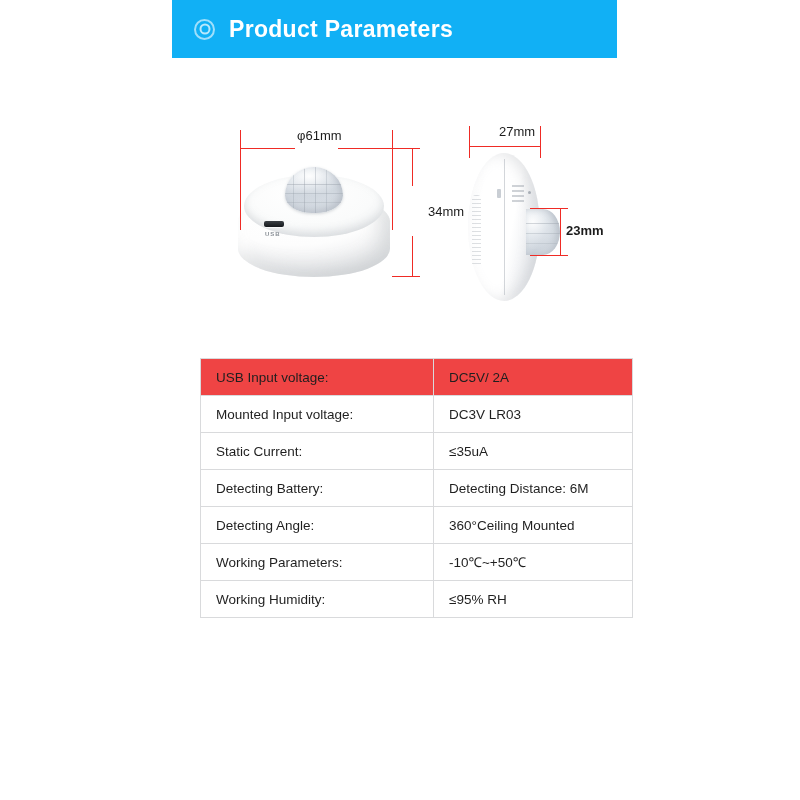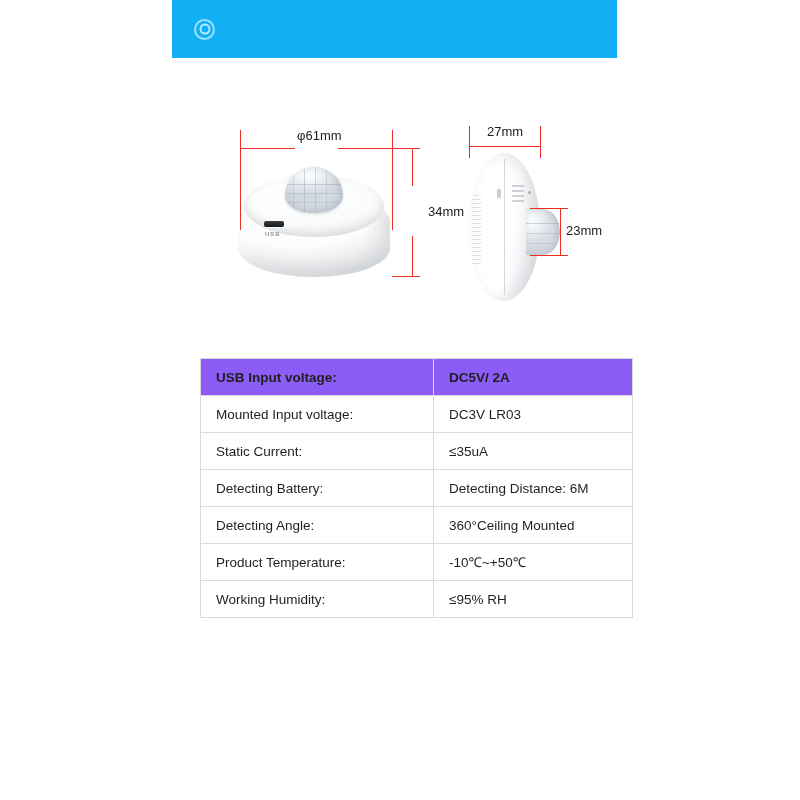--- a/index.html
+++ b/index.html
@@ -270,27 +270,28 @@
     height: 36px;
     padding: 0 0 0 15px;
     font-size: 13.5px;
     color: #1f1f1f;
     vertical-align: middle;
     white-space: nowrap;
     overflow: hidden;
   }
   .spec-table td.c-name { width: 217px; }
   .spec-table td.c-val  { width: 183px; }
-  .spec-table tr.first td { background: #8b5cf6; font-weight: bold; }
+  .spec-table tr.first td { background: #ef4444; }
 </style>
 </head>
 <body>
 
 <div class="header-bar">
   <div class="header-icon"></div>
+  <div class="header-title">Product Parameters</div>
 </div>
 
 <div class="product-area">
 
   <div class="unit-top">
     <div class="body"></div>
     <div class="rim"></div>
     <div class="dome"></div>
     <div class="usb-port"></div>
     <div class="usb-label">USB</div>
@@ -314,26 +315,26 @@
     <div class="ridges"></div>
     <div class="slot"></div>
     <div class="dots"></div>
     <div class="dot-mark"></div>
     <div class="dome-side"></div>
   </div>
 
   <div class="dim-line dim-v" style="left:469px; top:68px; height:32px;"></div>
   <div class="dim-line dim-v" style="left:540px; top:68px; height:32px;"></div>
   <div class="dim-line dim-h" style="left:469px; top:88px; width:72px;"></div>
-  <div class="dim-label" style="left:487px; top:66px;text-align:center;">27mm</div>
+  <div class="dim-label" style="left:499px; top:66px;text-align:center;">27mm</div>
 
   <div class="dim-line dim-h" style="left:530px; top:150px; width:38px;"></div>
   <div class="dim-line dim-h" style="left:530px; top:197px; width:38px;"></div>
   <div class="dim-line dim-v" style="left:560px; top:150px; height:47px;"></div>
-  <div class="dim-label" style="left:566px; top:165px;">23mm</div>
+  <div class="dim-label" style="left:566px; top:165px;font-weight:bold;">23mm</div>
 
 </div>
 
 <table class="spec-table">
   <tbody>
     <tr class="first">
       <td class="c-name">USB Input voltage:</td>
       <td class="c-val">DC5V/ 2A</td>
     </tr>
     <tr>
@@ -346,21 +347,21 @@
     </tr>
     <tr>
       <td class="c-name">Detecting Battery:</td>
       <td class="c-val">Detecting Distance: 6M</td>
     </tr>
     <tr>
       <td class="c-name">Detecting Angle:</td>
       <td class="c-val">360°Ceiling Mounted</td>
     </tr>
     <tr>
-      <td class="c-name">Product Temperature:</td>
+      <td class="c-name">Working Parameters:</td>
       <td class="c-val">-10℃~+50℃</td>
     </tr>
     <tr>
       <td class="c-name">Working Humidity:</td>
       <td class="c-val">≤95% RH</td>
     </tr>
   </tbody>
 </table>
 
 </body></html>

